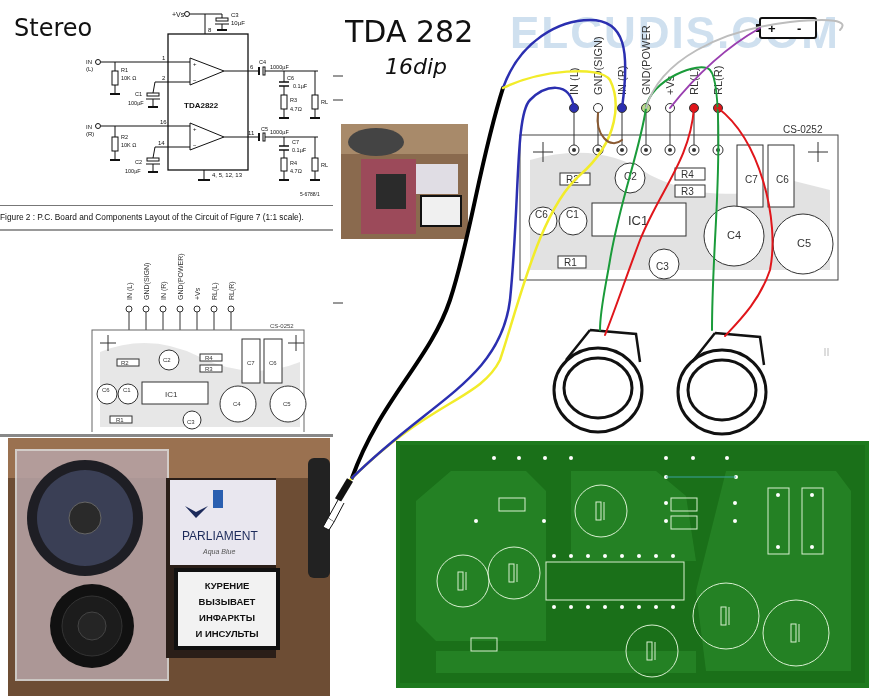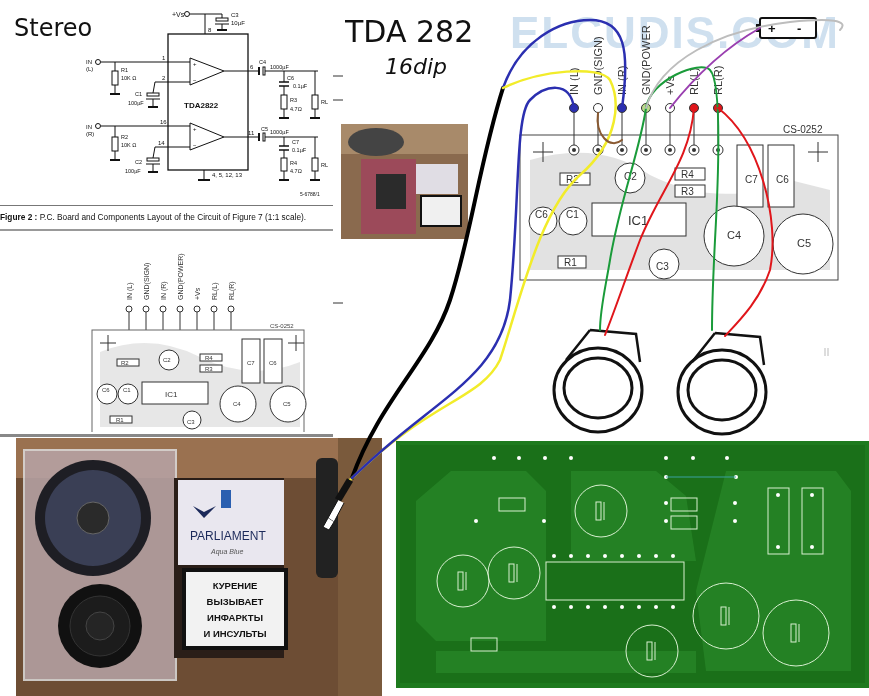--- a/index.html
+++ b/index.html
@@ -3,25 +3,25 @@
 <meta charset="utf-8">
 <style>
   html,body{margin:0;padding:0;background:#fff;}
   body{width:869px;height:696px;position:relative;overflow:hidden;font-family:"Liberation Sans",sans-serif;}
   .abs{position:absolute;}
   svg text{font-family:"Liberation Sans",sans-serif;}
   .hand{font-family:"DejaVu Sans",sans-serif;}
   
   #schematic{left:0;top:0;width:333px;height:205px;background:#fff;border-bottom:1px solid #777;}
   #caption{left:0;top:212px;width:333px;height:16px;font-size:8.3px;color:#111;white-space:nowrap;}
-  #caption b{font-weight:bold;}
+  #caption b{font-weight:normal;}
   #sep-line{left:0;top:229px;width:333px;height:2px;background:#999;}
   #layout2{left:0;top:232px;width:333px;height:200px;}
   #sep-line2{left:0;top:434px;width:333px;height:3px;background:#888;}
-  #photo-main{left:16px;top:438px;width:366px;height:258px;background:#7a5a3c;overflow:hidden;}
+  #photo-main{left:8px;top:438px;width:322px;height:258px;background:#7a5a3c;overflow:hidden;}
   #photo-small{left:341px;top:124px;width:127px;height:115px;overflow:hidden;background:#6b4a36;}
   #title-right{left:345px;top:8px;}
   #pcb-green{left:396px;top:441px;width:473px;height:247px;}
   #watermark{left:510px;top:8px;font-size:44px;font-weight:bold;color:#cfe0ef;letter-spacing:2px;}
 </style>
 </head>
 <body>
 
 <div id="schematic" class="abs">
   <svg width="333" height="205" viewBox="0 0 333 205">

